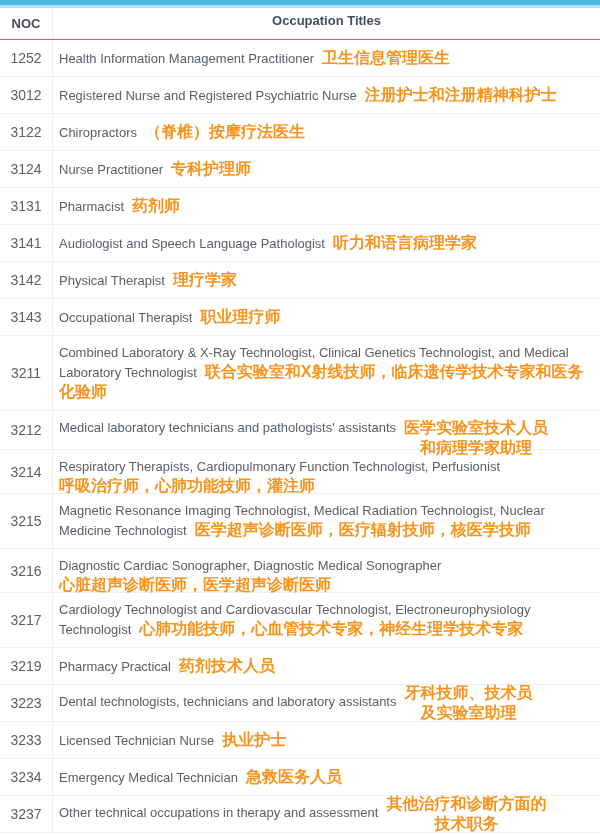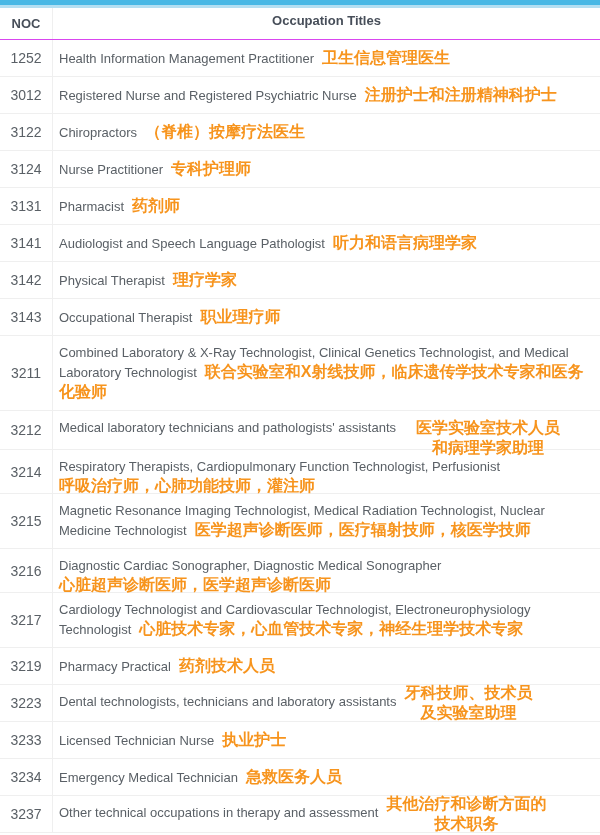--- a/index.html
+++ b/index.html
@@ -41,21 +41,21 @@
 
   
   .r-blockright .zh { display:block; text-align:left; margin:0 2px -11px 0; }
   .r-pad-right .zh { padding-right:34px; }
 
   
   .flexc { display:flex; align-items:flex-start; }
   .flexc .en { flex:0 1 auto; }
   .flexc .zh { flex:0 0 auto; display:block; text-align:center; margin:-10px 0 -10px 8px; }
   .r-topalign { align-items:flex-start; }
-  .r-topalign .zh { margin:-1px 0 -17px 20px; }
+  .r-topalign .zh { margin:-1px 0 -17px 8px; }
 </style>
 </head>
 <body>
 
 <div class="accent-bar"></div>
 
 <div class="noc-table">
 
   <div class="thead">
     <div class="th-noc">NOC</div>
@@ -126,21 +126,21 @@
     <div class="cell"><span class="en">Magnetic Resonance Imaging Technologist, Medical Radiation Technologist, Nuclear Medicine Technologist</span><span class="zh">医学超声诊断医师，医疗辐射技师，核医学技师</span></div>
   </div>
 
   <div class="row">
     <div class="noc">3216</div>
     <div class="cell r-blockright r-pad-right"><span class="en">Diagnostic Cardiac Sonographer, Diagnostic Medical Sonographer</span><span class="zh">心脏超声诊断医师，医学超声诊断医师</span></div>
   </div>
 
   <div class="row">
     <div class="noc">3217</div>
-    <div class="cell"><span class="en">Cardiology Technologist and Cardiovascular Technologist, Electroneurophysiology Technologist</span><span class="zh">心脏技术专家，心血管技术专家，神经生理学技术专家</span></div>
+    <div class="cell"><span class="en">Cardiology Technologist and Cardiovascular Technologist, Electroneurophysiology Technologist</span><span class="zh">心肺功能技师，心血管技术专家，神经生理学技术专家</span></div>
   </div>
 
   <div class="row">
     <div class="noc">3219</div>
     <div class="cell"><span class="en">Pharmacy Practical</span><span class="zh">药剂技术人员</span></div>
   </div>
 
   <div class="row">
     <div class="noc">3223</div>
     <div class="cell flexc">

